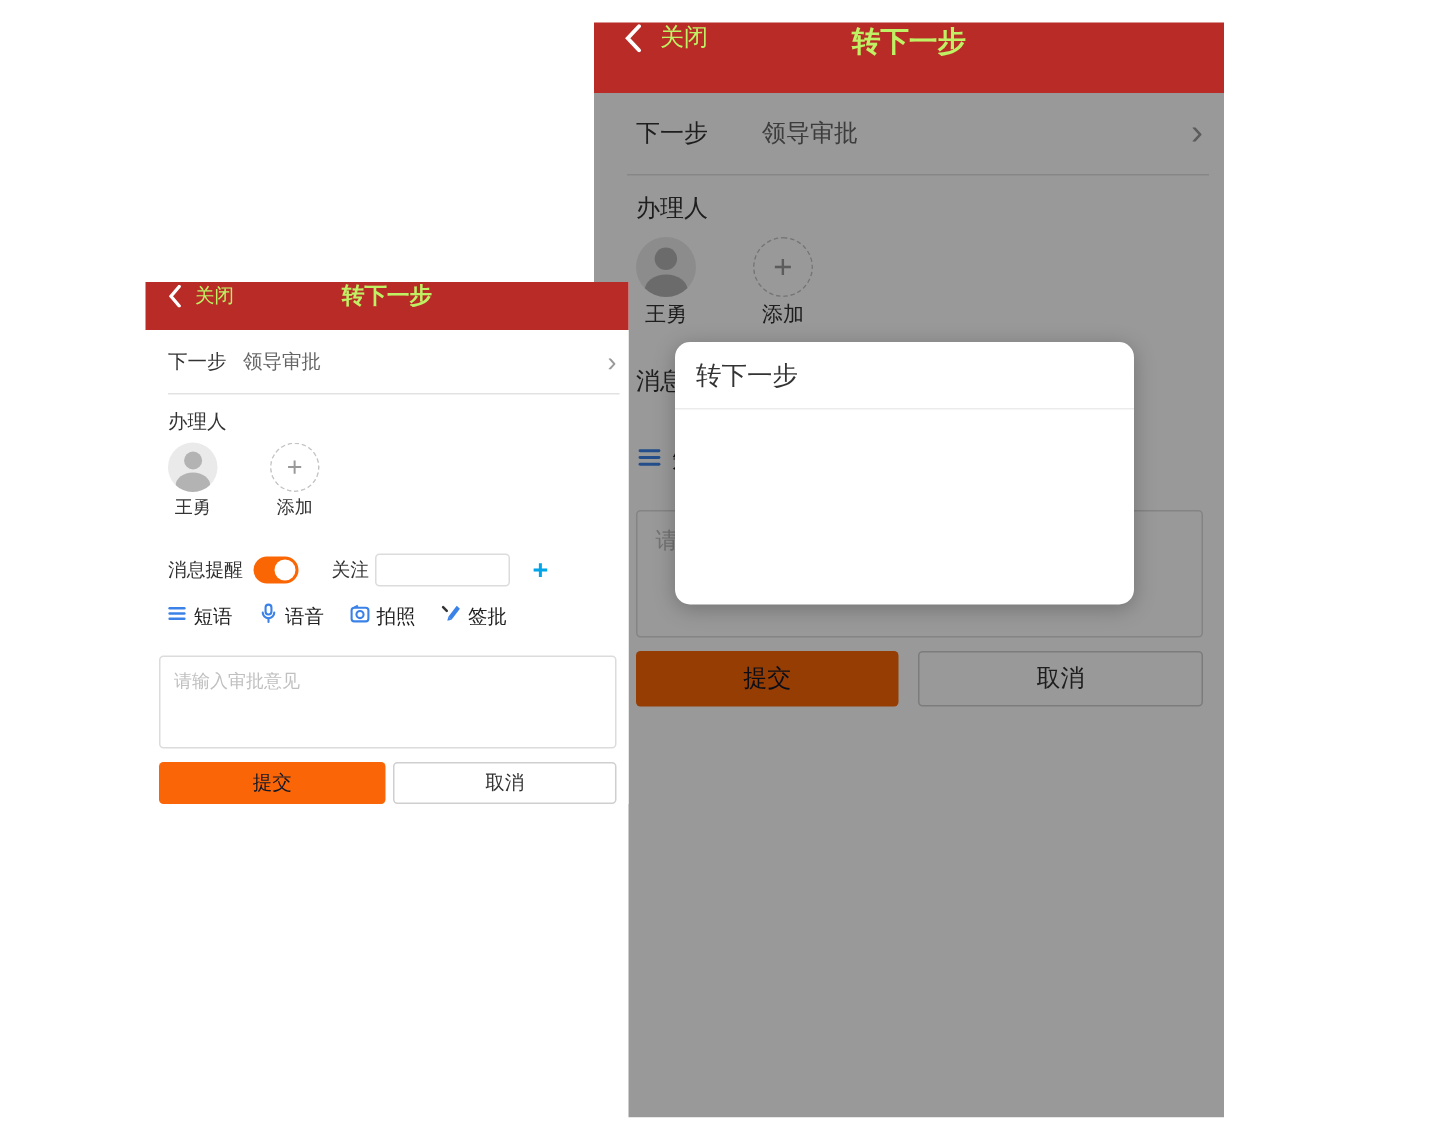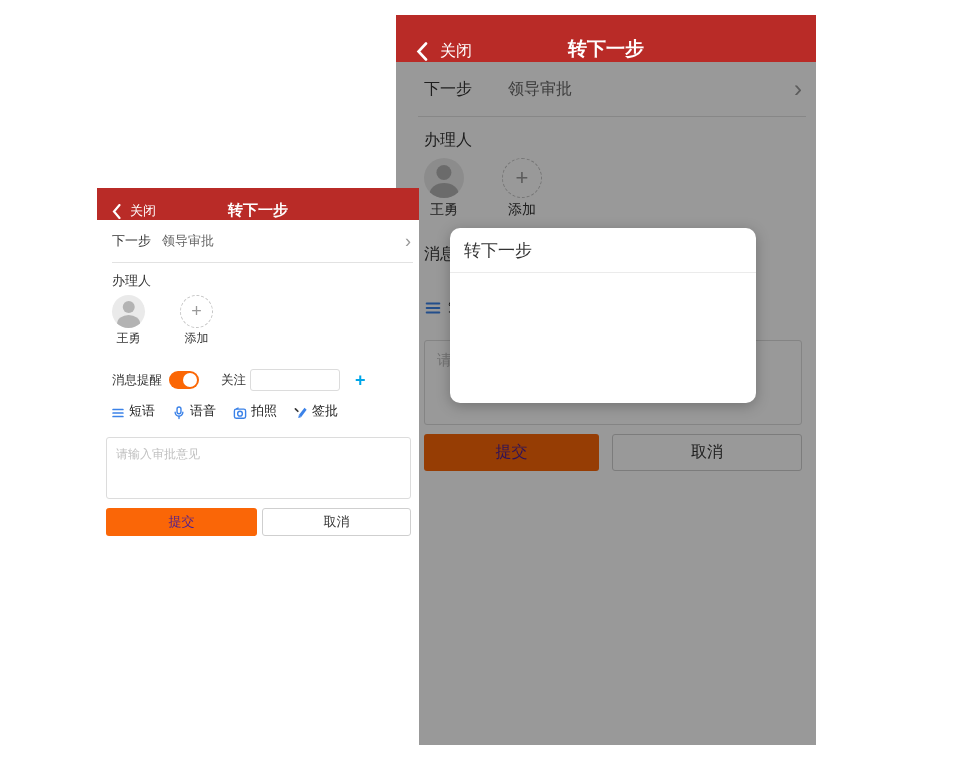--- a/index.html
+++ b/index.html
@@ -1,21 +1,21 @@
 <!DOCTYPE html>
 <html><head>
 <meta charset="utf-8">
 <style>
   * { margin:0; padding:0; box-sizing:border-box; }
   html,body { width:963px; height:764px; background:#fff; font-family:"Liberation Sans", sans-serif; overflow:hidden; }
 
   .panel { position:absolute; background:#fff; }
 
   
-  .hdr { position:relative; display:flex; align-items:flex-end; color:#ffffff; }
+  .hdr { position:relative; display:flex; align-items:flex-start; color:#bef264; }
   .hdr .back { display:flex; align-items:center; cursor:pointer; }
   .hdr .title { position:absolute; left:0; right:0; text-align:center; font-weight:bold; pointer-events:none; }
 
   
   .lg { left:396px; top:15px; width:420px; height:730px; }
   .lg .hdr { height:47px; background:#B92B27; padding-left:20px; }
   .lg .hdr .back { gap:12px; font-size:16px; }
   .lg .hdr .title { font-size:19px; }
   .lg .body { position:relative; height:683px; background:#fff; overflow:hidden; }
   .lg .row-next { display:flex; align-items:center; height:54px; padding:0 14px 0 28px; font-size:16px; }
@@ -86,27 +86,27 @@
   .avatar::after { content:''; position:absolute; left:50%; top:62%; width:72%; height:55%;
                    transform:translateX(-50%); border-radius:50% 50% 0 0; background:#B3B3B3; }
   .person { display:flex; flex-direction:column; align-items:center; color:#333; }
   .addcircle { border:1px dashed #C4C4C4; border-radius:50%; color:#999;
                display:flex; align-items:center; justify-content:center; font-weight:300; cursor:pointer; }
   .toggle { position:relative; background:#FB6604; display:inline-block; cursor:pointer; flex:none; }
   .toggle::after { content:''; position:absolute; right:2px; top:2px; border-radius:50%; background:#fff; }
   .followinput { border:1px solid #DCDCDC; border-radius:3px; background:#fff; outline:none; padding:0 6px;
                  font-family:"Liberation Sans", sans-serif; }
   .plus { color:#00A6E8; font-weight:bold; line-height:1; cursor:pointer; }
-  .tool { display:flex; align-items:flex-end; color:#222; cursor:pointer; }
+  .tool { display:flex; align-items:flex-start; color:#222; cursor:pointer; }
   .tool svg { flex:none; }
   .comment { border:1px solid #DCDCDC; border-radius:3px; resize:none; outline:none; color:#333;
              font-family:"Liberation Sans", sans-serif; }
   .comment::placeholder { color:#C0C0C0; }
   .btn { border:none; border-radius:3px; cursor:pointer; font-family:"Liberation Sans", sans-serif; }
-  .btn.submit { background:#FA6607; color:#4c1d95; }
+  .btn.submit { background:#FA6607; color:#0f172a; }
   .btn.cancel { background:#fff; color:#333; border:1px solid #CFCFCF; }
 </style>
 </head>
 <body>
 
 <div class="panel lg">
   <div class="hdr">
     <span class="back">
       <svg width="12" height="19" viewBox="0 0 12 19">
           <path d="M10 1.5 L2.5 9.5 L10 17.5" stroke="#fff" stroke-width="2.6" fill="none" stroke-linecap="round"></path>

